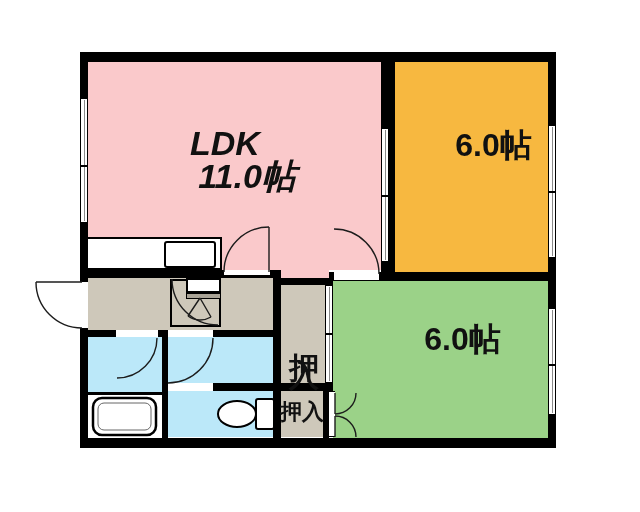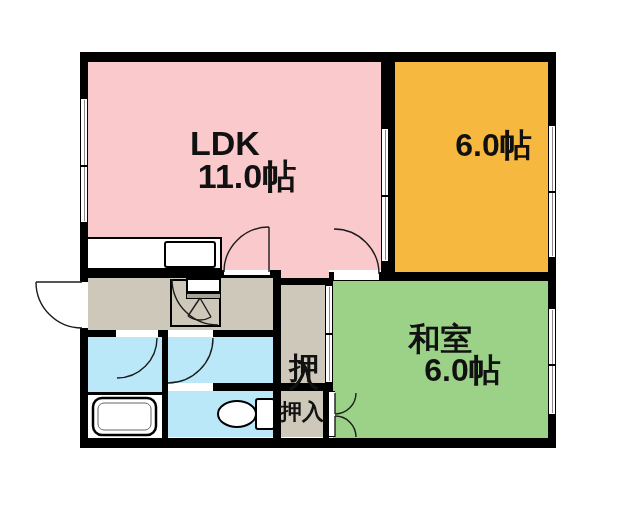--- a/index.html
+++ b/index.html
@@ -128,28 +128,27 @@
       <rect x="93" y="398" width="63" height="37" rx="9" class="fixture" stroke-width="2.5"></rect>
       <rect x="98" y="403" width="53" height="27" rx="6" fill="none" stroke="#666" stroke-width="1"></rect>
     </g>
 
     <g>
       <rect x="256" y="399" width="18" height="30" rx="2" class="fixture" stroke-width="2"></rect>
       <ellipse cx="237" cy="414" rx="19" ry="13" class="fixture" stroke-width="2"></ellipse>
     </g>
   </svg>
 
-  <div class="room-label" style="left:80px;top:127px;width:290px;font-size:34px;">
+  <div class="room-label" style="left:80px;top:127px;width:290px;font-size:34px;font-style:italic;">
     <span>LDK</span>
     <span class="size">11.0帖</span>
   </div>
   <div class="room-label" style="left:395px;top:128px;width:153px;font-size:32px;line-height:34px;">
     <span class="size">6.0帖</span>
   </div>
   <div class="room-label" style="left:333px;top:324px;width:215px;font-size:32px;line-height:31px;">
-    <span>和室</span>
     <span class="size">6.0帖</span>
   </div>
   <div class="room-label" style="left:286px;top:293px;width:36px;height:84px;font-size:30px;line-height:36px;
               writing-mode:vertical-rl;text-orientation:upright;letter-spacing:6px;">押入</div>
   <div class="room-label" style="left:277px;top:400px;width:50px;font-size:22px;line-height:24px;">押入</div>
 
 </div>
 
 </body></html>

